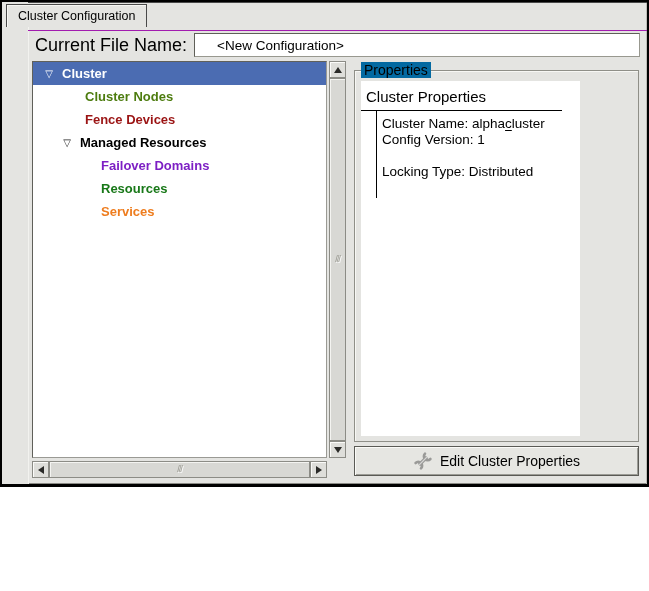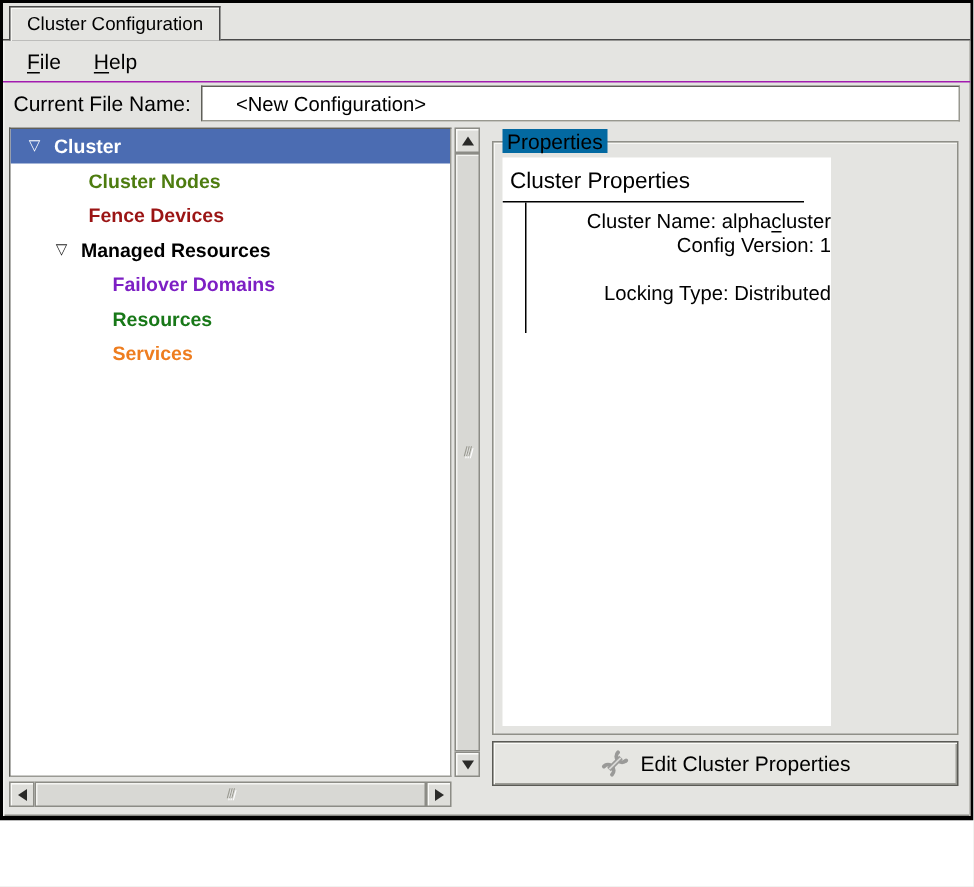--- a/index.html
+++ b/index.html
@@ -1,23 +1,24 @@
 <!DOCTYPE html>
 <html><head>
 <meta charset="utf-8">
 <style>
   html,body {margin:0; padding:0; background:#ffffff;}
   * {box-sizing:border-box;}
   .window {
-    width:649px; height:547px; position:relative;
+    width:649px; height:487px; position:relative;
     border:2px solid #000; border-bottom-width:3px;
     background:#e4e4e1;
     font-family:"Liberation Sans", sans-serif;
-    display:flex; flex-direction:column;
+    display:flex; flex-direction:row;
     overflow:hidden;
+    gap:26px;
   }
   
   .tab-row {height:24px; flex:none; position:relative;}
   .tab {
     position:absolute; left:4px; top:2px; height:23px; z-index:2;
     background:#e4e4e1; border:1px solid #494949; border-bottom:none;
     box-shadow:inset 1px 1px 0 #f6f6f3;
     display:flex; align-items:center; padding:0 11px;
   }
   .tab-label {font-size:12.5px; color:#000; white-space:nowrap;}
@@ -25,21 +26,21 @@
     flex:1; min-height:0; border-top:1px solid #494949;
     box-shadow:inset 1px 0 0 #f2f2ef, inset -1px 0 0 #bdbdb8, inset 0 -1px 0 #8a8a85;
     display:flex; flex-direction:column;
   }
   
   .menubar {height:28px; flex:none; display:flex; align-items:center; padding-left:8px; gap:6px; border-bottom:1px solid #a21caf;}
   .menu-item {font-size:14px; color:#000; padding:3px 8px; cursor:default;}
   .menu-item u {text-underline-offset:2px;}
   
   .filebar {height:30px; flex:none; display:flex; align-items:center; gap:7px; padding:2px 7px 4px 7px;}
-  .filebar-label {font-size:14px; white-space:nowrap;}
+  .filebar-label {font-size:18px; white-space:nowrap;}
   .entry {
     flex:1; height:24px; background:#fff; color:#000;
     border:1px solid #98988f; border-top-color:#5f5f58; border-left-color:#5f5f58;
     font-family:inherit; font-size:13.5px; padding:0 22px; outline:none;
   }
   
   .main {flex:1; min-height:0; display:flex; padding:0 0 4px 4px;}
   .left-pane {width:314px; flex:none; position:relative;}
   .tree-viewport {
     position:absolute; left:0; top:0; right:19px; bottom:22px; background:#fff; overflow:hidden;
@@ -85,26 +86,26 @@
     box-shadow:inset 1px 1px 0 #f7f7f4;
     background:#e4e4e1;
   }
   .pframe-label {
     position:absolute; top:-9px; left:6px; padding:0 3px;
     background:#0369a1; font-size:14px; white-space:nowrap;
   }
   .canvas {position:absolute; left:6px; top:10px; bottom:5px; width:219px; background:#fff; overflow:hidden;}
   .ptitle {font-size:15px; color:#000; padding:7px 0 5px 5px; white-space:nowrap;}
   .phr {height:1px; background:#000; width:201px;}
-  .pblock {border-left:1px solid #000; margin-left:15px; padding:5px 0 18px 5px;text-align:right;}
+  .pblock {border-left:1px solid #000; margin-left:15px; padding:5px 0 18px 5px;}
   .pline {font-size:13.5px; line-height:16px; color:#000; white-space:nowrap;}
   .pline.gap {margin-top:16px;}
   .pline u {text-underline-offset:2px;}
   
-  .btn-row {flex:none; margin:4px 0 16px 0;}
+  .btn-row {flex:none; margin:4px 0 4px 0;}
   .pbutton {
     width:100%; height:30px; background:#e6e6e2; cursor:default;
     border:1px solid #5a5a55;
     box-shadow:inset 1px 1px 0 #fbfbf8, inset -1px -1px 0 #9c9c96;
     display:flex; align-items:center; justify-content:center; gap:7px;
     font-family:inherit; font-size:14px; color:#000;
   }
   .wrench {flex:none; display:block;}
 </style>
 </head>

